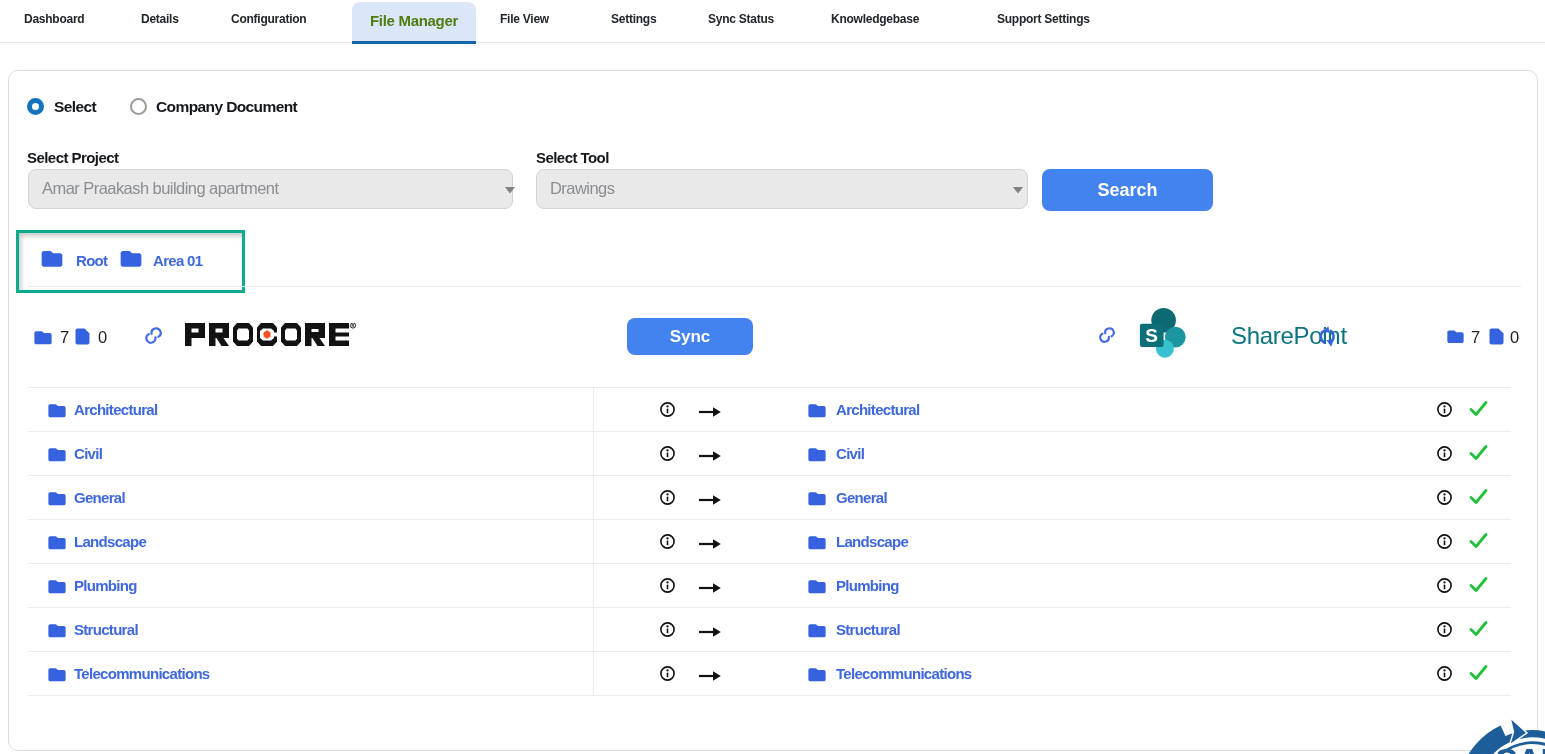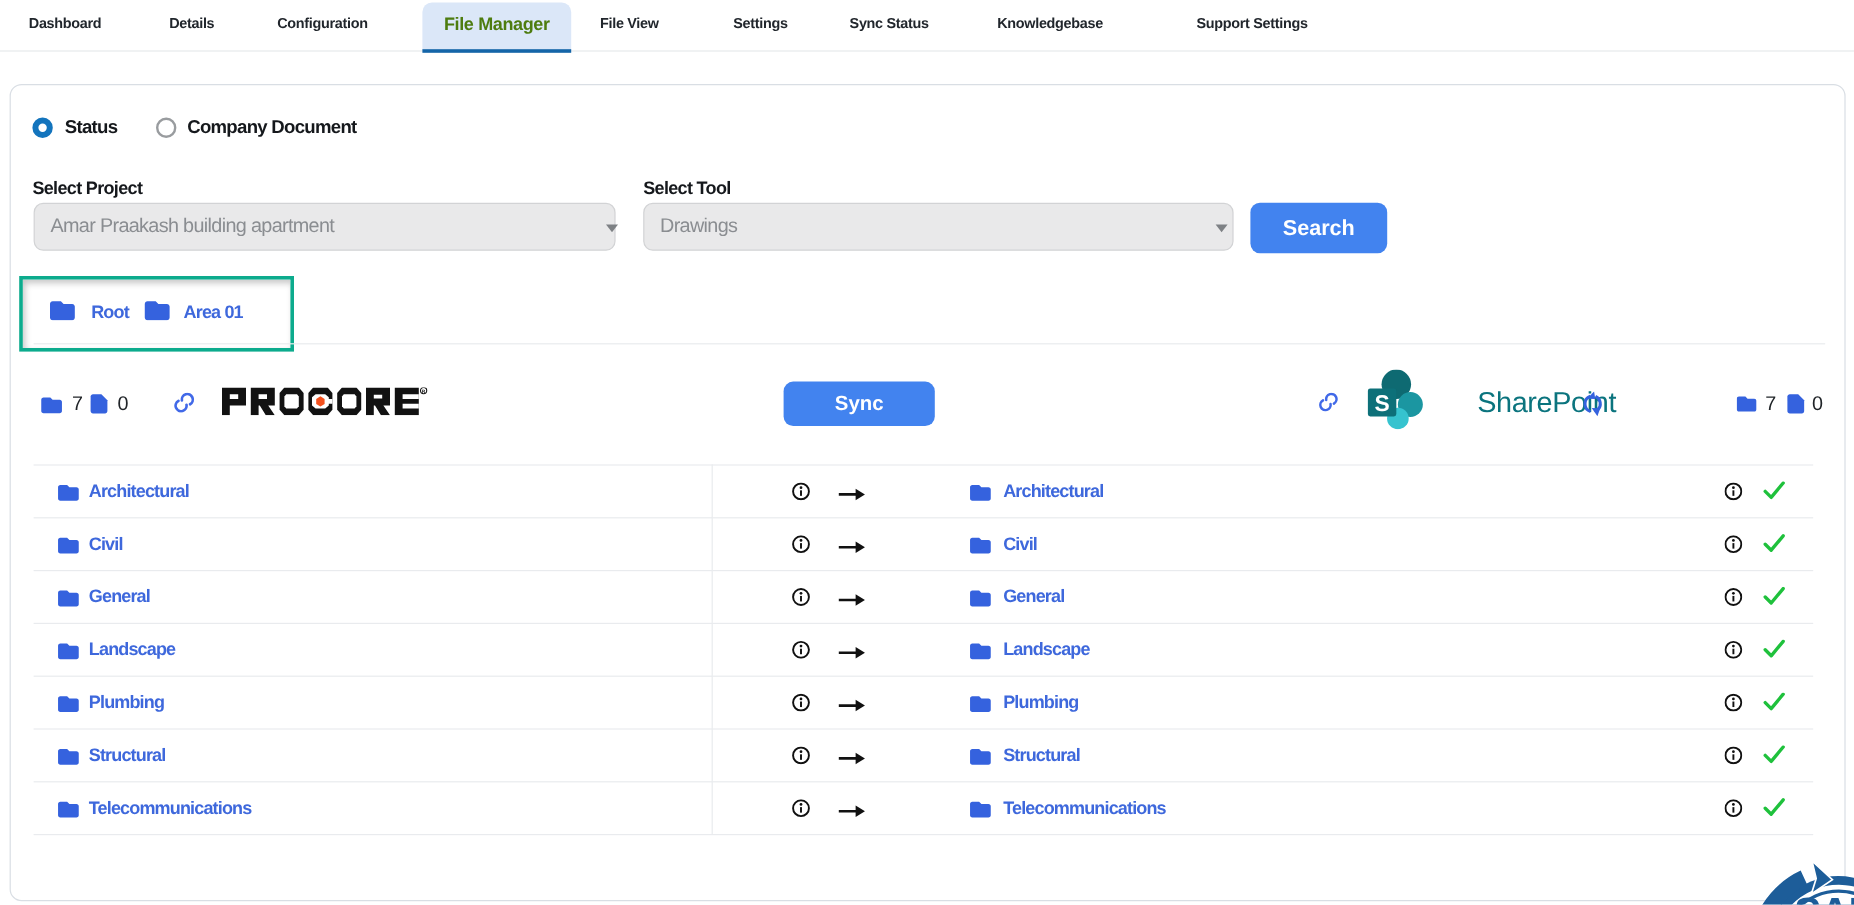--- a/index.html
+++ b/index.html
@@ -34,37 +34,37 @@
   <div class="abs activetxt">File Manager</div>
   <div class="abs tab" style="left:500px;">File View</div>
   <div class="abs tab" style="left:611px;">Settings</div>
   <div class="abs tab" style="left:708px;">Sync Status</div>
   <div class="abs tab" style="left:831px;">Knowledgebase</div>
   <div class="abs tab" style="left:997px;">Support Settings</div>
 
   <div class="abs card"></div>
 
   <div class="abs" style="left:27px;top:98px;width:17px;height:17px;border-radius:50%;border:5px solid #1374bd;box-sizing:border-box;"></div>
-  <div class="abs radiolbl" style="left:54px;top:98px;">Status</div>
+  <div class="abs radiolbl" style="left:54px;top:98px;">Select</div>
   <div class="abs" style="left:130px;top:98px;width:17px;height:17px;border-radius:50%;border:2px solid #999c9f;box-sizing:border-box;"></div>
   <div class="abs radiolbl" style="left:156px;top:98px;">Company Document</div>
 
   <div class="abs slabel" style="left:27px;top:149px;">Select Project</div>
   <div class="abs slabel" style="left:536px;top:149px;">Select Tool</div>
   <div class="abs selbox" style="left:28px;top:169px;width:485px;"></div>
   <div class="seltxt" style="left:42px;top:179px;">Amar Praakash building apartment</div>
   <svg class="abs" style="left:504px;top:186px;" width="12" height="8" viewBox="0 0 12 8">
     <path d="M1 1 H11 L6 7.5 Z" fill="#7e8185"></path>
   </svg>
   <div class="abs selbox" style="left:536px;top:169px;width:492px;"></div>
   <div class="seltxt" style="left:550px;top:179px;">Drawings</div>
   <svg class="abs" style="left:1012px;top:186px;" width="12" height="8" viewBox="0 0 12 8">
     <path d="M1 1 H11 L6 7.5 Z" fill="#7e8185"></path>
   </svg>
-  <div class="abs btn" style="left:1042px;top:169px;width:114px;height:42px;font-size:18px;">Search</div>
+  <div class="abs btn" style="left:1042px;top:169px;width:171px;height:42px;font-size:18px;">Search</div>
 
   <div class="abs" style="left:16px;top:230px;width:229px;height:63px;border:3.5px solid #0cab8d;box-sizing:border-box;box-shadow:inset 2px 3px 5px rgba(0,0,0,0.22);"></div>
   <svg class="abs" style="left:41px;top:249px;" width="22" height="18" viewBox="0 0 24 20">
     <path d="M10.6 2.2 H3 C1.6 2.2 .5 3.3 .5 4.7 V17.3 C.5 18.7 1.6 19.8 3 19.8 H21 C22.4 19.8 23.5 18.7 23.5 17.3 V7.2 C23.5 5.8 22.4 4.7 21 4.7 H13.1 Z" fill="#3562de"></path>
   </svg>
   <div class="abs bluelink" style="left:76px;top:252px;">Root</div>
   <svg class="abs" style="left:120px;top:249px;" width="22" height="18" viewBox="0 0 24 20">
     <path d="M10.6 2.2 H3 C1.6 2.2 .5 3.3 .5 4.7 V17.3 C.5 18.7 1.6 19.8 3 19.8 H21 C22.4 19.8 23.5 18.7 23.5 17.3 V7.2 C23.5 5.8 22.4 4.7 21 4.7 H13.1 Z" fill="#3562de"></path>
   </svg>
   <div class="abs bluelink" style="left:153px;top:252px;">Area 01</div>
@@ -104,21 +104,21 @@
       <path d="M101.5,5.5 H110.5 L112,7.5 V15.5 L110.5,17.5 H101.5 L100,15.5 V7.5 Z"></path>
       <path d="M126.5,6 H133.5 V9 H126.5 Z"></path>
       <path d="M150.5,5.5 H164 V9.5 H150.5 Z"></path>
       <path d="M150.5,13.5 H164 V17.5 H150.5 Z"></path>
     </g>
     <path d="M82,7.3 L85.5,9.4 V13.6 L82,15.7 L78.5,13.6 V9.4 Z" fill="#f4511e"></path>
     <circle cx="168" cy="2.5" r="2.6" fill="none" stroke="#121212" stroke-width="0.9"></circle>
     <text x="168" y="4.3" font-size="4" font-weight="bold" text-anchor="middle" fill="#121212">R</text>
   </svg>
 
-  <div class="abs btn" style="left:627px;top:318px;width:126px;height:37px;font-size:17px;margin-left:26px;">Sync</div>
+  <div class="abs btn" style="left:627px;top:318px;width:126px;height:37px;font-size:17px;">Sync</div>
 
   <svg class="abs" style="left:1099px;top:327px;" width="16" height="16" viewBox="0 0 16 16">
     <g fill="none" stroke="#4169e8" stroke-width="2.1" stroke-linecap="round">
       <path d="M6.2 6.3 A4.3 4.3 0 1 1 12.6 9.3"></path>
       <path d="M3.5 6.7 A4.3 4.3 0 1 0 9.8 9.7"></path>
     </g>
   </svg>
   <svg class="abs" style="left:1139px;top:308px;" width="47" height="50" viewBox="0 0 47 50">
     <circle cx="24.6" cy="12.3" r="12.3" fill="#0e6a72"></circle>
     <circle cx="36.3" cy="29.1" r="10.4" fill="#1b96a1"></circle>

